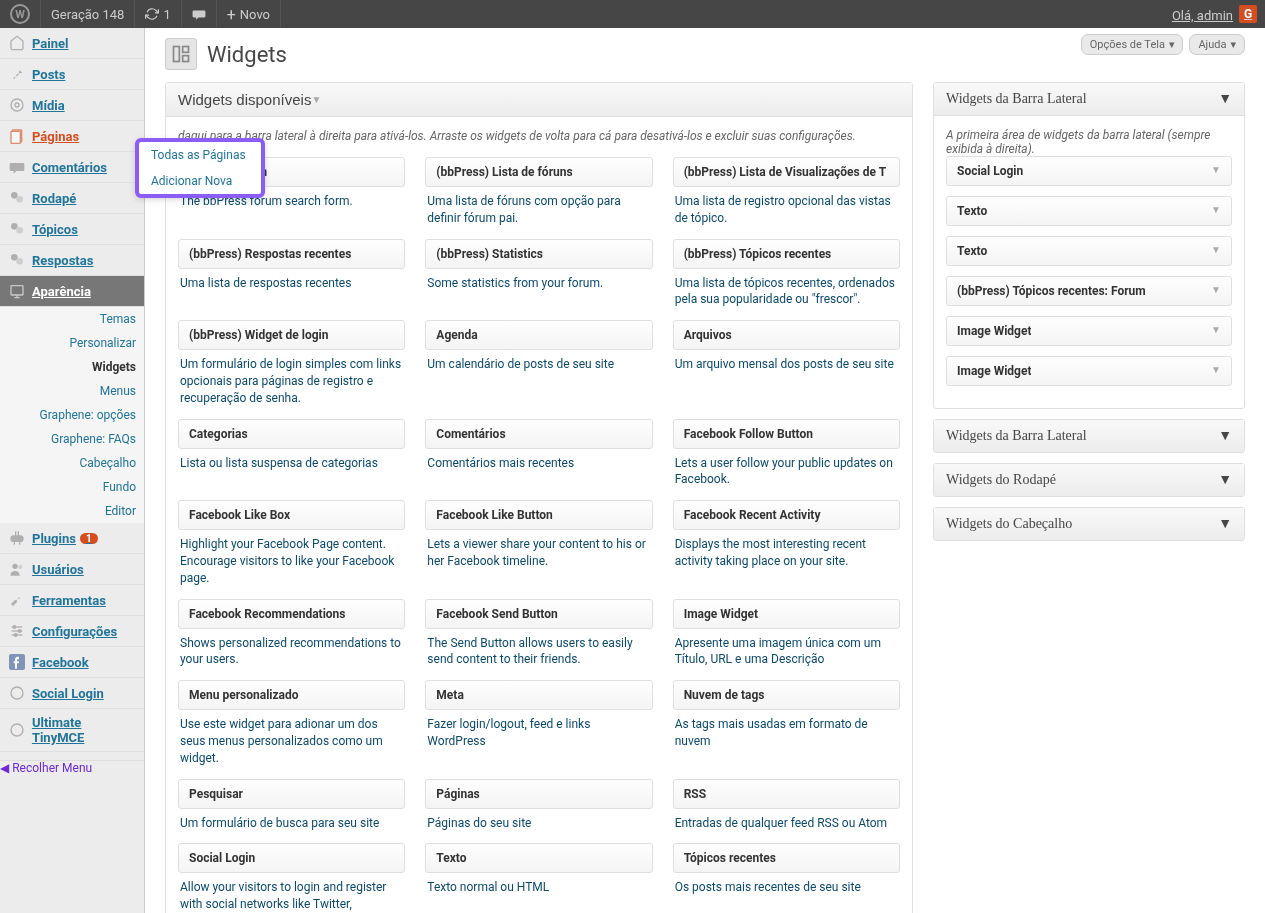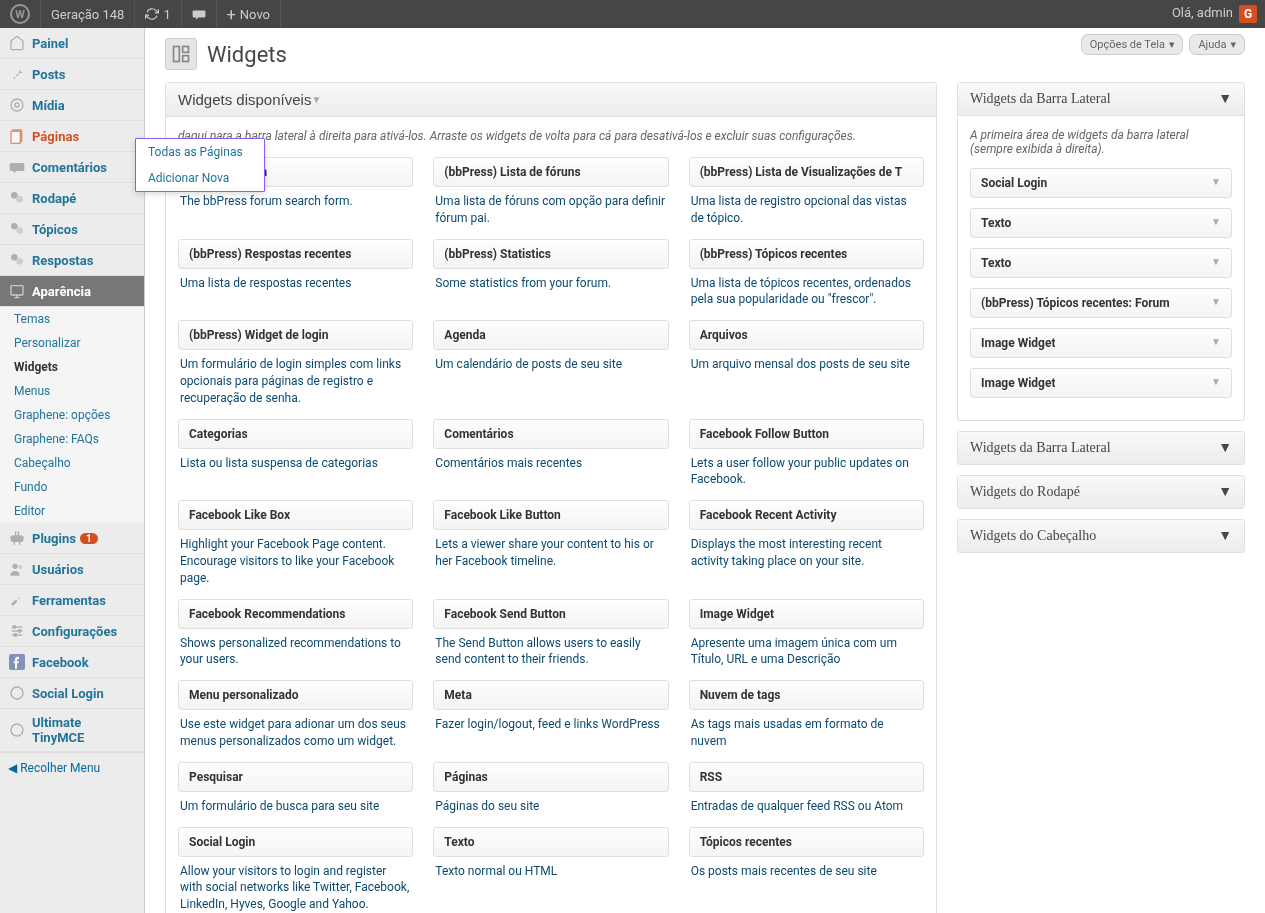--- a/index.html
+++ b/index.html
@@ -1,58 +1,58 @@
 <!DOCTYPE html>
 <html><head>
 <meta charset="utf-8">
 <style>
 * { margin:0; padding:0; box-sizing:border-box; }
 body { font-family:-apple-system,BlinkMacSystemFont,"Segoe UI",Roboto,sans-serif; font-size:13px; background:#fff; color:#333; }
 .toolbar { background:#464646; height:28px; display:flex; align-items:center; color:#ccc; font-size:13px; }
 .toolbar .tb-item { padding:0 10px; height:28px; display:flex; align-items:center; border-right:1px solid #555; cursor:pointer; }
-.toolbar .tb-right { margin-left:auto; display:flex; align-items:flex-start; }
+.toolbar .tb-right { margin-left:auto; display:flex; align-items:flex-end;text-decoration:underline; }
 .toolbar .avatar { width:18px; height:18px; background:#d54e21; color:#fff; font-weight:bold; display:flex; align-items:center; justify-content:center; font-size:12px; margin-left:6px; margin-right:8px; border-radius:2px; }
 .wp-logo { width:20px; height:20px; border:2px solid #999; border-radius:50%; display:flex; align-items:center; justify-content:center; font-size:11px; font-weight:bold; color:#999; }
 .layout { display:flex; min-height:calc(100vh - 28px); }
 .sidebar { width:145px; background:#ececec; border-right:1px solid #ccc; font-size:13px; position:relative; }
 .sidebar .menu-item { display:flex; align-items:center; padding:6px 8px; color:#21759b; cursor:pointer; border-bottom:1px solid #e0e0e0; }
 .sidebar .menu-item .mi-icon { width:18px; height:18px; margin-right:6px; opacity:0.6; display:flex; align-items:center; justify-content:center; }
-.sidebar .menu-item.bold { font-weight:bold; }
+.sidebar .menu-item.bold { font-weight:bold;text-decoration:underline; }
 .sidebar .menu-item.open { color:#d54e21; }
 .sidebar .menu-item.current { background:#777; color:#fff; position:relative; }
 .sidebar .menu-item.current::after { content:""; position:absolute; right:-8px; top:50%; transform:translateY(-50%); border:8px solid transparent; border-left-color:#777; }
-.sidebar .submenu { background:#f5f5f5; }
+.sidebar .submenu { background:#f5f5f5;text-align:right; }
 .sidebar .submenu .sub-item { padding:5px 8px 5px 14px; color:#21759b; cursor:pointer; font-size:12px; }
 .sidebar .submenu .sub-item.active { color:#333; font-weight:bold; }
 .sidebar .plugin-count { background:#d54e21; color:#fff; border-radius:10px; padding:0 6px; font-size:10px; margin-left:4px; }
-.sidebar .collapse { padding:8px; color:#0369a1; font-size:12px; cursor:pointer; border-top:1px solid #ddd; }
-.flyout { position:absolute; left:135px; top:110px; background:#fff; border:1px solid #8b5cf6; border-radius:1px; box-shadow:0 2px 6px rgba(0,0,0,0.15); min-width:130px; z-index:100; }
+.sidebar .collapse { color:#6d28d9; font-size:12px; cursor:pointer; border-top:1px solid #ddd;margin-top:8px; }
+.flyout { position:absolute; left:135px; top:110px; background:#fff; border:4px solid #8b5cf6; border-radius:6px; box-shadow:0 2px 6px rgba(0,0,0,0.15); min-width:130px; z-index:100; }
 .flyout .fly-item { padding:6px 12px; color:#21759b; font-size:12px; cursor:pointer; }
 .content { flex:1; padding:10px 20px 20px 20px; }
 .page-head { display:flex; align-items:center; margin-bottom:12px; }
 .page-head .ph-icon { width:32px; height:32px; background:#e5e5e5; border:1px solid #ccc; border-radius:3px; margin-right:10px; display:flex; align-items:center; justify-content:center; color:#888; }
 .page-head h1 { font-size:22px; font-weight:normal; color:#464646; }
 .head-actions { position:absolute; right:20px; top:34px; display:flex; gap:6px; }
 .head-actions .ha-btn { background:#e9e9e9; border:1px solid #ccc; border-radius:7px; padding:3px 8px; font-size:11px; color:#666; cursor:pointer; display:flex; align-items:center; gap:4px; }
 .main-row { display:flex; gap:20px; align-items:flex-start; }
 .col-left { flex:1; }
-.col-right { width:288px; }
+.col-right { width:312px; }
 .panel { border:1px solid #dfdfdf; border-radius:3px; margin-bottom:16px; background:#fff; }
 .panel-header { background:linear-gradient(#f9f9f9,#ececec); border-bottom:1px solid #dfdfdf; padding:8px 12px; font-family:Liberation Sans, sans-serif; font-size:15px; color:#464646; display:flex; align-items:center; justify-content:flex-start; cursor:pointer; }
 .panel-header .chev { color:#aaa; font-size:10px; }
 .panel-body { padding:12px; }
 .panel-desc { font-style:italic; color:#666; font-size:12px; margin-bottom:14px; }
 .widget-grid { display:grid; grid-template-columns:repeat(3,1fr); gap:12px 20px; }
 .widget-item { }
 .widget-title { border:1px solid #dfdfdf; background:linear-gradient(#fefefe,#f4f4f4); border-radius:3px; padding:7px 10px; font-weight:bold; font-size:12px; color:#333; cursor:move; white-space:nowrap; overflow:hidden; text-overflow:ellipsis; }
 .widget-desc { font-size:12px; color:#0c4a6e; padding:6px 2px 0 2px; line-height:1.4; }
 .sidebar-area { border:1px solid #dfdfdf; border-radius:3px; margin-bottom:10px; background:#fff; }
 .sidebar-area .sa-header { background:linear-gradient(#f9f9f9,#ececec); border-bottom:1px solid #dfdfdf; padding:8px 12px; font-family:Georgia,serif; font-size:14px; color:#464646; display:flex; justify-content:space-between; cursor:pointer; }
 .sidebar-area .sa-body { padding:12px; }
-.sidebar-area .sa-desc { font-style:italic; color:#666; font-size:12px; margin-bottom:12px; }
+.sidebar-area .sa-desc { font-style:italic; color:#666; font-size:12px; margin-bottom:0; }
 .placed-widget { border:1px solid #dfdfdf; background:linear-gradient(#fefefe,#f4f4f4); border-radius:3px; padding:7px 10px; font-weight:bold; font-size:12px; color:#333; margin-bottom:10px; display:flex; justify-content:space-between; cursor:pointer; white-space:nowrap; overflow:hidden; }
 .placed-widget .pw-label { overflow:hidden; text-overflow:ellipsis; }
 .placed-widget .chev { color:#aaa; font-size:10px; flex-shrink:0; margin-left:6px; }
 svg { display:block; }
 </style>
 </head>
 <body>
 
 <div class="toolbar">
   <div class="tb-item">

